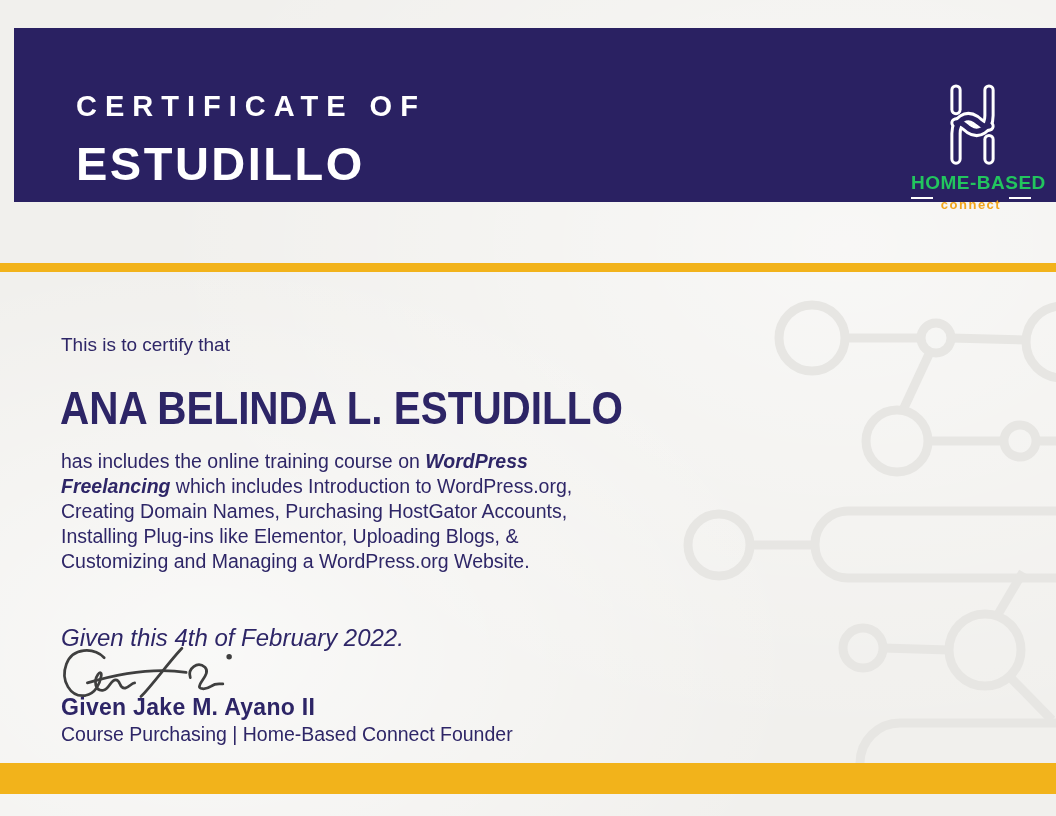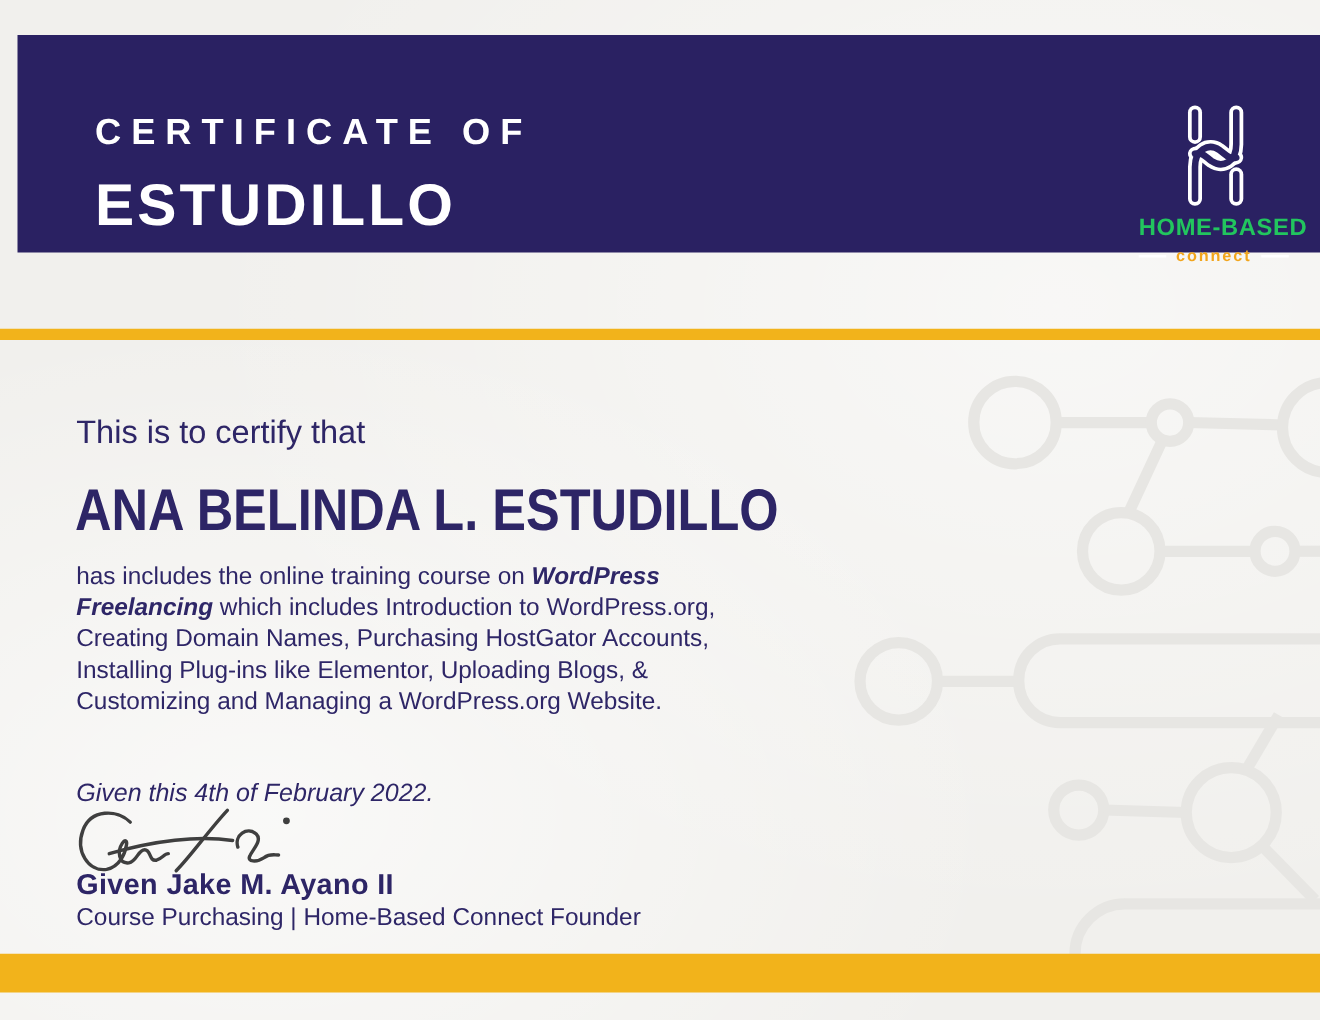--- a/index.html
+++ b/index.html
@@ -31,40 +31,40 @@
     margin-bottom: 19px;
   }
   .title-line2 {
     font-size: 47px; font-weight: 800; letter-spacing: 2.5px; line-height: 1;
   }
 
   
   .logo { position: absolute; left: 897px; top: 50px; width: 120px; text-align: center; }
   .logo-icon { display: block; margin: 0 auto 4px auto; }
   .logo-name { color: #22c55e; font-size: 19px; font-weight: 800; letter-spacing: 0.5px; white-space: nowrap; }
-  .logo-subrow { display: flex; align-items: center; justify-content: center; gap: 8px; margin-top: 3px; }
+  .logo-subrow { display: flex; align-items: flex-start; justify-content: center; gap: 8px; margin-top: 3px; }
   .logo-subline { width: 22px; height: 2px; background: #ffffff; }
   .logo-subname { color: #f2a51c; font-size: 13px; font-weight: 700; letter-spacing: 1.5px; }
 
   
   .gold-stripe-top { position: absolute; left: 0; top: 263px; width: 1056px; height: 9px; background: #f2b31b; z-index: 2; }
   .gold-band-bottom { position: absolute; left: 0; top: 763px; width: 1056px; height: 31px; background: #f2b31b; z-index: 3; }
 
   
   .content { position: absolute; left: 61px; top: 0; width: 560px; z-index: 2; color: #2e2667; }
-  .intro { position: absolute; left: 0; top: 332px; width: 560px; font-size: 26px; line-height: 26px; }
+  .intro { position: absolute; left: 0; top: 332px; width: 560px; font-size: 19px; line-height: 26px; }
   .recipient {
     position: absolute; left: -1px; top: 380px; white-space: nowrap;
     font-size: 47px; font-weight: 800; letter-spacing: 0px;
     transform: scaleX(0.86); transform-origin: left center;
     color: #2d2566;
   }
   .paragraph { position: absolute; left: 0; top: 449px; width: 532px; font-size: 19.5px; line-height: 25px; }
   .paragraph .course { font-weight: 700; font-style: italic; }
-  .date-line { position: absolute; left: 0; top: 624px; width: 560px; font-size: 20px; font-style: italic; }
+  .date-line { position: absolute; left: 0; top: 624px; width: 560px; font-size: 24px; font-style: italic; }
   .signature-svg { position: absolute; left: -3px; top: 645px; }
   .signatory-name { position: absolute; left: 0; top: 694px; font-size: 23px; font-weight: 800; letter-spacing: 0.3px; color: #2d2566; }
   .signatory-title { position: absolute; left: 0; top: 723px; font-size: 19.5px; }
 </style>
 </head>
 <body>
 
 <div class="certificate">
 
   <svg class="circuit" viewBox="0 0 376 490" fill="none" stroke="#e7e6e3" stroke-width="9">

